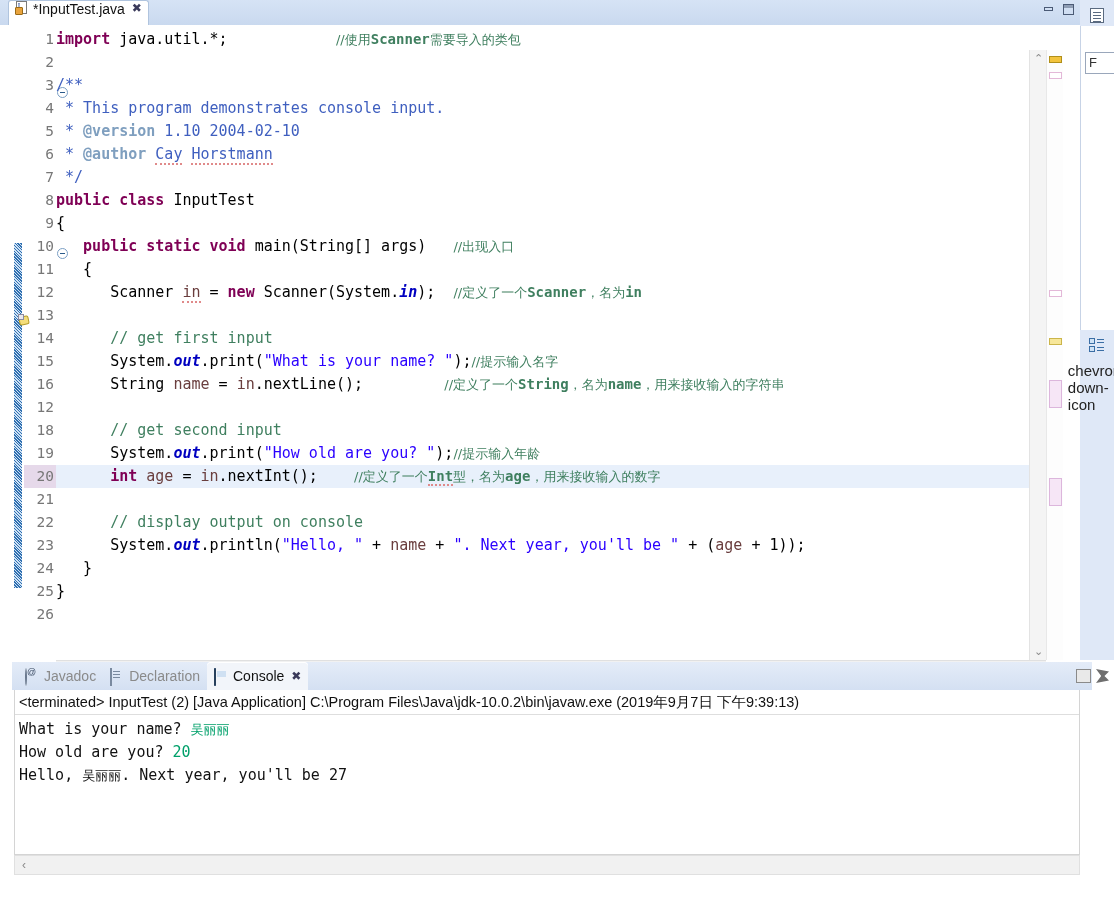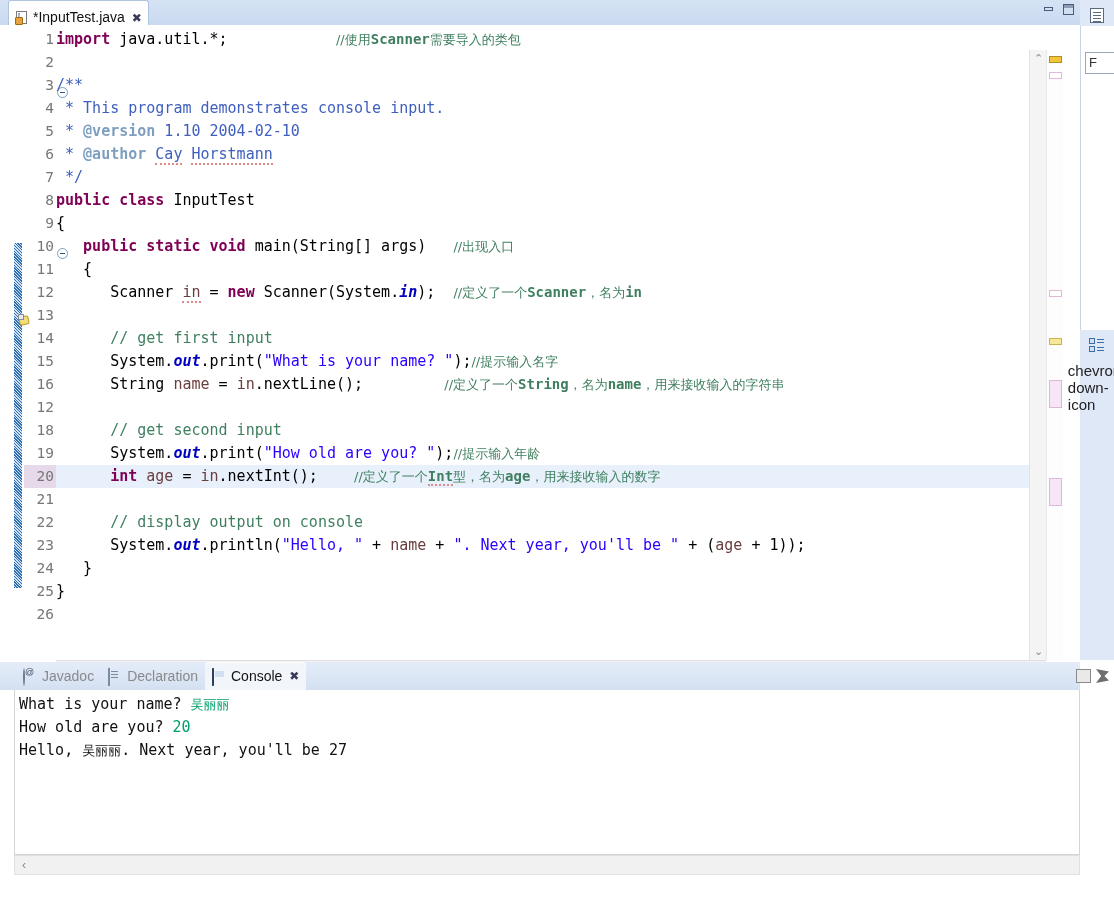--- a/index.html
+++ b/index.html
@@ -20,21 +20,21 @@
   
   .tabstrip {
     position: absolute; left: 0; top: 0; width: 1080px; height: 25px;
     background: linear-gradient(to bottom,#d6e3f5,#c9d9ef);
   }
   .tab-active {
     position: absolute; left: 8px; top: 0; height: 25px;
     background: #ffffff;
     border-top: 1px solid #b0c4de; border-left: 1px solid #b0c4de; border-right: 1px solid #b0c4de;
     border-top-left-radius: 3px; border-top-right-radius: 3px;
-    display: flex; align-items: flex-end; padding: 0 6px 0 6px;
+    display: flex; align-items: flex-start; padding: 0 6px 0 6px;
     font-size: 14px; color: #1a1a1a; white-space: nowrap;
   }
   .tab-icon {
     width: 14px; height: 14px; margin-right: 4px; position: relative; flex: none;
   }
   .tab-icon .pg { position:absolute; left:1px; top:0; width:11px; height:13px; background:#ffffff; border:1px solid #7a7a7a; }
   .tab-icon .j  { position:absolute; left:2px; top:1px; font-size:8px; color:#1a3d8f; font-family:"Liberation Serif",serif; line-height:9px;}
   .tab-icon .cn { position:absolute; left:0px; top:6px; width:8px; height:8px; background:#e8a33d; border:1px solid #9c6b15; border-radius:1px;}
   .tab-label { font-size: 14px; color:#111; }
   .tab-close { margin-left: 7px; font-size: 12px; color:#3a3a5a; }
@@ -144,23 +144,23 @@
   .outline-ico s:nth-child(4){top:4px;}
   .outline-ico s:nth-child(5){top:9px;}
   .outline-ico s:nth-child(6){top:12px;}
   .chev{color:#222;font-size:15px;}
 
   
   .console-panel {
     position:absolute; left:0; top:662px; width:1114px; height:220px; background:#ffffff;
   }
   .console-tabs {
-    position:absolute; left:0; top:0; width:1080px; height:28px;
+    position:absolute; left:12px; top:0; width:1080px; height:28px;
     background:linear-gradient(to bottom,#e4ecf8,#d4e0f2);
-    display:flex; align-items:center; padding-left:16px; gap:0px;
+    display:flex; align-items:center; padding-left:6px; gap:0px;
   }
   .ctab { display:flex;align-items:center;height:28px;padding:0 7px;font-size:14px;color:#8a8a8a;white-space:nowrap;}
   .ctab.active{
     background:#f2f5fa; color:#111; border-top-left-radius:4px;border-top-right-radius:4px;
     box-shadow: inset 0 1px 0 #ffffff;
   }
   .ctab .ci{width:15px;height:14px;margin-right:4px;position:relative;flex:none;}
   .jdoc-ico{width:13px;height:13px;border-radius:50%;border:1px solid #6b7a8f;background:#eef2f8;position:relative;}
   .jdoc-ico:after{content:"@";position:absolute;left:1px;top:-2px;font-size:9px;color:#3a4a63;}
   .decl-ico{width:12px;height:13px;background:#fff;border:1px solid #7a8a9f;position:relative;}
@@ -338,20 +338,21 @@
           <span>Console</span>
           <span class="ctab-close">✖</span>
         </div>
       </div>
     <div class="console-toolbar">
       <span class="tb-ico"></span>
       <span class="tb-ico2"></span>
     </div>
 
     <div class="console-body">
+      <div class="cons-head">&lt;terminated&gt; InputTest (2) [Java Application] C:\Program Files\Java\jdk-10.0.2\bin\javaw.exe (2019年9月7日 下午9:39:13)</div>
       <div class="cons-out" id="cons-out"><div><span>What is your name? </span><span class="cn-in">吴丽丽</span></div><div><span>How old are you? </span><span class="cons-in">20</span></div><div><span>Hello, </span><span class="cn-out">吴丽丽</span><span>. Next year, you'll be 27</span></div></div>
     </div>
     <div class="cons-hscroll">
       <span>‹</span>
     </div>
   </div>
 
 
 </div>
 

